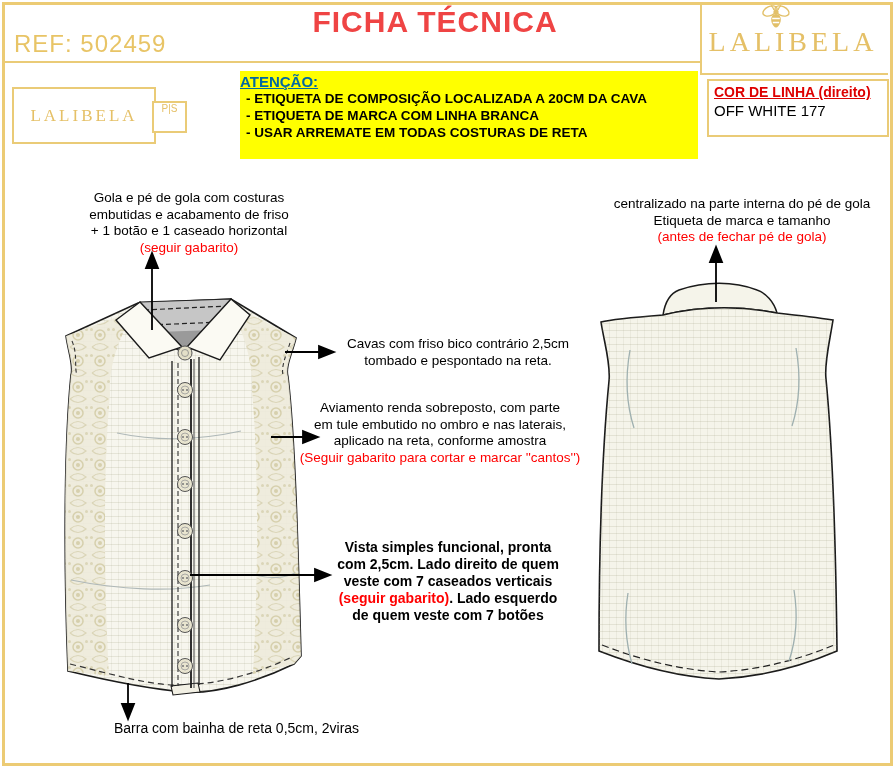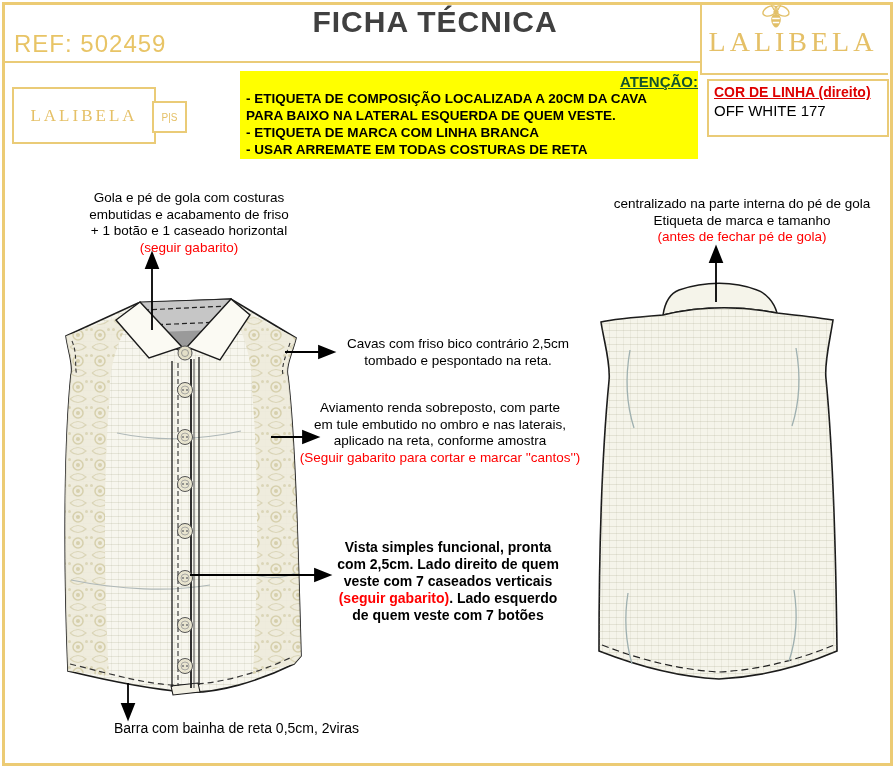--- a/index.html
+++ b/index.html
@@ -3,40 +3,40 @@
 <meta charset="utf-8">
 <style>
   html,body{margin:0;padding:0;background:#fff;}
   #page{
     position:relative;width:895px;height:768px;background:#ffffff;
     font-family:"Liberation Sans",sans-serif;overflow:hidden;
   }
   #page-frame{position:absolute;inset:2px;border:3px solid #ECCB74;pointer-events:none;}
   #ref-number{position:absolute;left:14px;top:30px;font-size:24px;color:#E8C466;letter-spacing:1px;}
   #page-title{position:absolute;left:235px;top:5px;width:400px;text-align:center;
-    font-size:30px;font-weight:bold;color:#404040;letter-spacing:1px;}
+    font-size:30px;font-weight:bold;color:#ef4444;letter-spacing:1px;}
   .hline{position:absolute;height:2px;background:#EACB77;}
   .vline{position:absolute;width:2px;background:#EACB77;}
   #hline-left{left:5px;top:61px;width:696px;}
   #vline-logo{left:700px;top:5px;height:70px;}
   #hline-logo{left:700px;top:73px;width:188px;}
   #bee-icon{position:absolute;left:760px;top:3px;width:32px;height:26px;}
   #brand-wordmark{position:absolute;left:698px;top:26px;width:190px;text-align:center;
     font-family:"Liberation Serif",serif;font-size:28px;color:#E5C067;letter-spacing:4px;}
   #attention-box{position:absolute;left:240px;top:71px;width:458px;height:88px;background:#FFFF00;}
-  #attention-title{margin-top:2px;text-align:right;font-size:15px;font-weight:bold;color:#14532d;text-decoration:underline;}
+  #attention-title{margin-top:2px;text-align:left;font-size:15px;font-weight:bold;color:#0369a1;text-decoration:underline;}
   .attention-line{margin-left:6px;font-size:13.5px;font-weight:bold;color:#000;line-height:17px;white-space:nowrap;}
   #thread-color-box{position:absolute;left:707px;top:79px;width:168px;height:48px;border:2px solid #EACB77;padding:3px 5px;background:#fff;}
   #thread-title{font-size:14px;font-weight:bold;color:#DD0000;text-decoration:underline;white-space:nowrap;}
   #thread-value{font-size:15px;color:#000;margin-top:2px;}
   #brand-stamp-box{position:absolute;left:12px;top:87px;width:140px;height:53px;border:2px solid #EACB77;
     display:flex;align-items:center;justify-content:center;background:#fff;}
   #brand-stamp-text{font-family:"Liberation Serif",serif;font-size:17px;color:#E5C067;letter-spacing:3px;}
   #size-tag-box{position:absolute;left:152px;top:101px;width:31px;height:28px;border:2px solid #EACB77;
-    display:flex;align-items:center;justify-content:center;background:#fff;}
+    display:flex;justify-content:center;background:#fff;}
   #size-tag-text{font-size:10px;color:#E5C067;}
   .ann{position:absolute;text-align:center;font-size:13.5px;line-height:16.5px;color:#000;}
   .ann .red{color:#FF0000;}
   #ann-collar{left:58px;top:190px;width:262px;text-align:center;}
   #ann-label{left:597px;top:196px;width:290px;}
   #ann-armhole{left:337px;top:336px;width:242px;}
   #ann-lace{left:290px;top:400px;width:300px;}
   #ann-placket{left:328px;top:539px;width:240px;font-size:14px;line-height:17px;font-weight:bold;}
   #ann-hem{left:74px;top:720px;width:290px;text-align:left;font-size:14px;color:#000;position:absolute;margin-left:40px;}
   svg{position:absolute;}
@@ -62,21 +62,20 @@
     <path d="M14,7 Q13,4 11,2.5 M18,7 Q19,4 21,2.5" fill="none" stroke="#E2C069" stroke-width="1.2"></path>
     <circle cx="16" cy="9" r="2.6" fill="#E2C069"></circle>
     <path d="M16,11 C20,11 21.5,15 20.5,19 C19.5,22.5 17.5,24.5 16,24.5 C14.5,24.5 12.5,22.5 11.5,19 C10.5,15 12,11 16,11 Z" fill="#E2C069"></path>
     <path d="M12.2,15.5 H19.8 M12.8,19.5 H19.2" stroke="#ffffff" stroke-width="1.3"></path>
   </svg>
   <div id="brand-wordmark">LALIBELA</div>
 
   <div id="attention-box">
     <div id="attention-title">ATENÇÃO:</div>
     <div class="attention-line">- ETIQUETA DE COMPOSIÇÃO LOCALIZADA A 20CM DA CAVA</div>
-    <div class="attention-line">PARA BAIXO NA LATERAL ESQUERDA DE QUEM VESTE.</div>
     <div class="attention-line">- ETIQUETA DE MARCA COM LINHA BRANCA</div>
     <div class="attention-line">- USAR ARREMATE EM TODAS COSTURAS DE RETA</div>
   </div>
 
   <div id="thread-color-box">
     <div id="thread-title">COR DE LINHA (direito)</div>
     <div id="thread-value">OFF WHITE 177</div>
   </div>
 
   <div id="brand-stamp-box">

